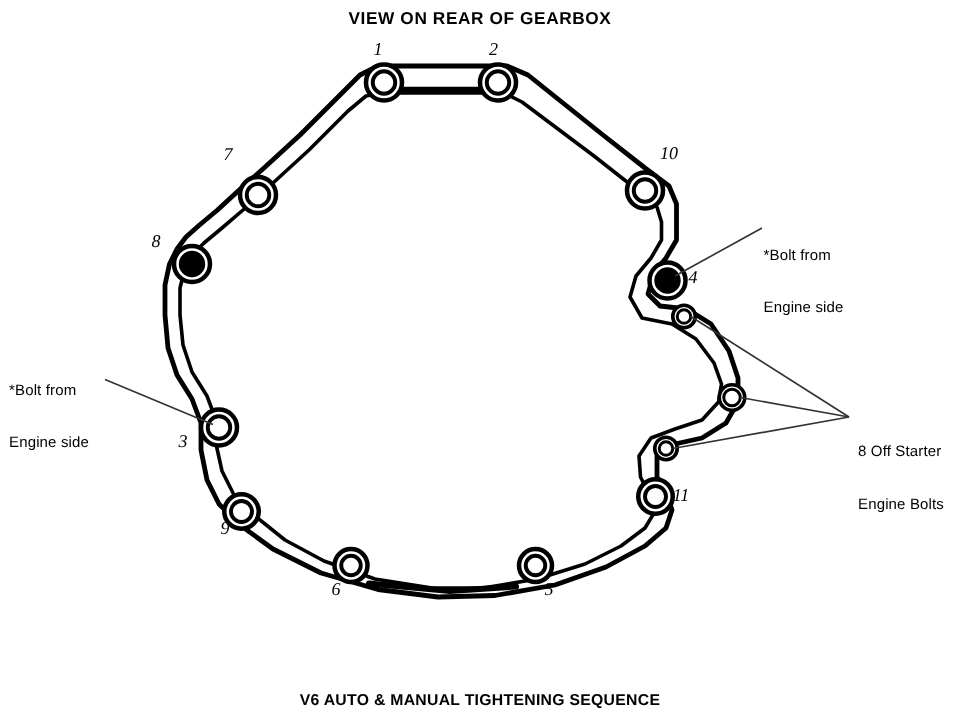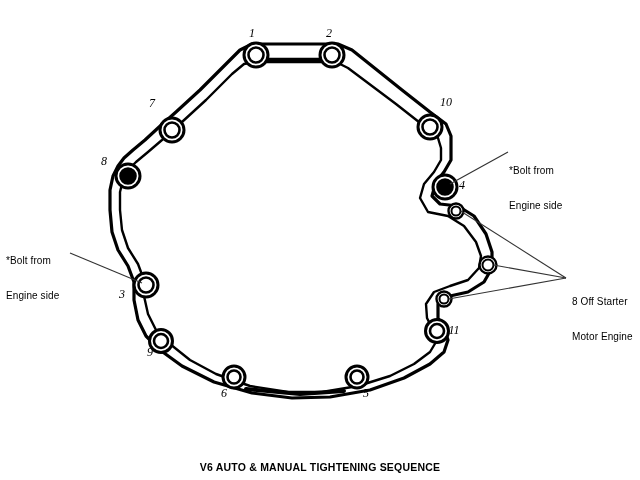--- a/index.html
+++ b/index.html
@@ -56,20 +56,21 @@
   .callout div { white-space: pre; }
   #callout-left  { left: 6px;   top: 231px; }
   #callout-right { left: 509px; top: 141px; }
   #callout-starter { left: 572px; top: 272px; }
 </style>
 </head>
 <body>
 
 <div id="page">
 
+  <div class="txt" id="title-text">VIEW ON REAR OF GEARBOX</div>
 
   <svg id="diagram-svg" viewBox="0 0 640 480">
 
     <g>
       <path fill="none" stroke="#000000" stroke-width="3.2" stroke-linejoin="round" stroke-linecap="round" d="M 252 44 L 338 44 L 352 50 L 402 90 L 430 112 L 446 124 L 451 136
                L 451 160 L 444 172 L 436 182 L 432 196 L 440 204 L 458 206
                L 474 216 L 486 234 L 492 252 L 492 268 L 484 282 L 468 292
                L 450 296 L 438 304 L 438 318 L 444 328 L 448 340 L 444 352
                L 430 364 L 404 378 L 370 390 L 330 397 L 292 398 L 252 393
                L 214 382 L 182 366 L 160 350 L 146 336 L 138 320 L 134 300
@@ -181,21 +182,21 @@
     <div>Engine side</div>
   </div>
 
   <div class="txt callout" id="callout-right">
     <div>*Bolt from</div>
     <div>Engine side</div>
   </div>
 
   <div class="txt callout" id="callout-starter">
     <div>8 Off Starter</div>
-    <div>Motor Engine</div>
+    <div>Engine Bolts</div>
   </div>
 
   <div class="txt" id="caption-block">
     <div>V6 AUTO &amp; MANUAL TIGHTENING SEQUENCE</div>
     
     
   </div>
 
 </div>
 

